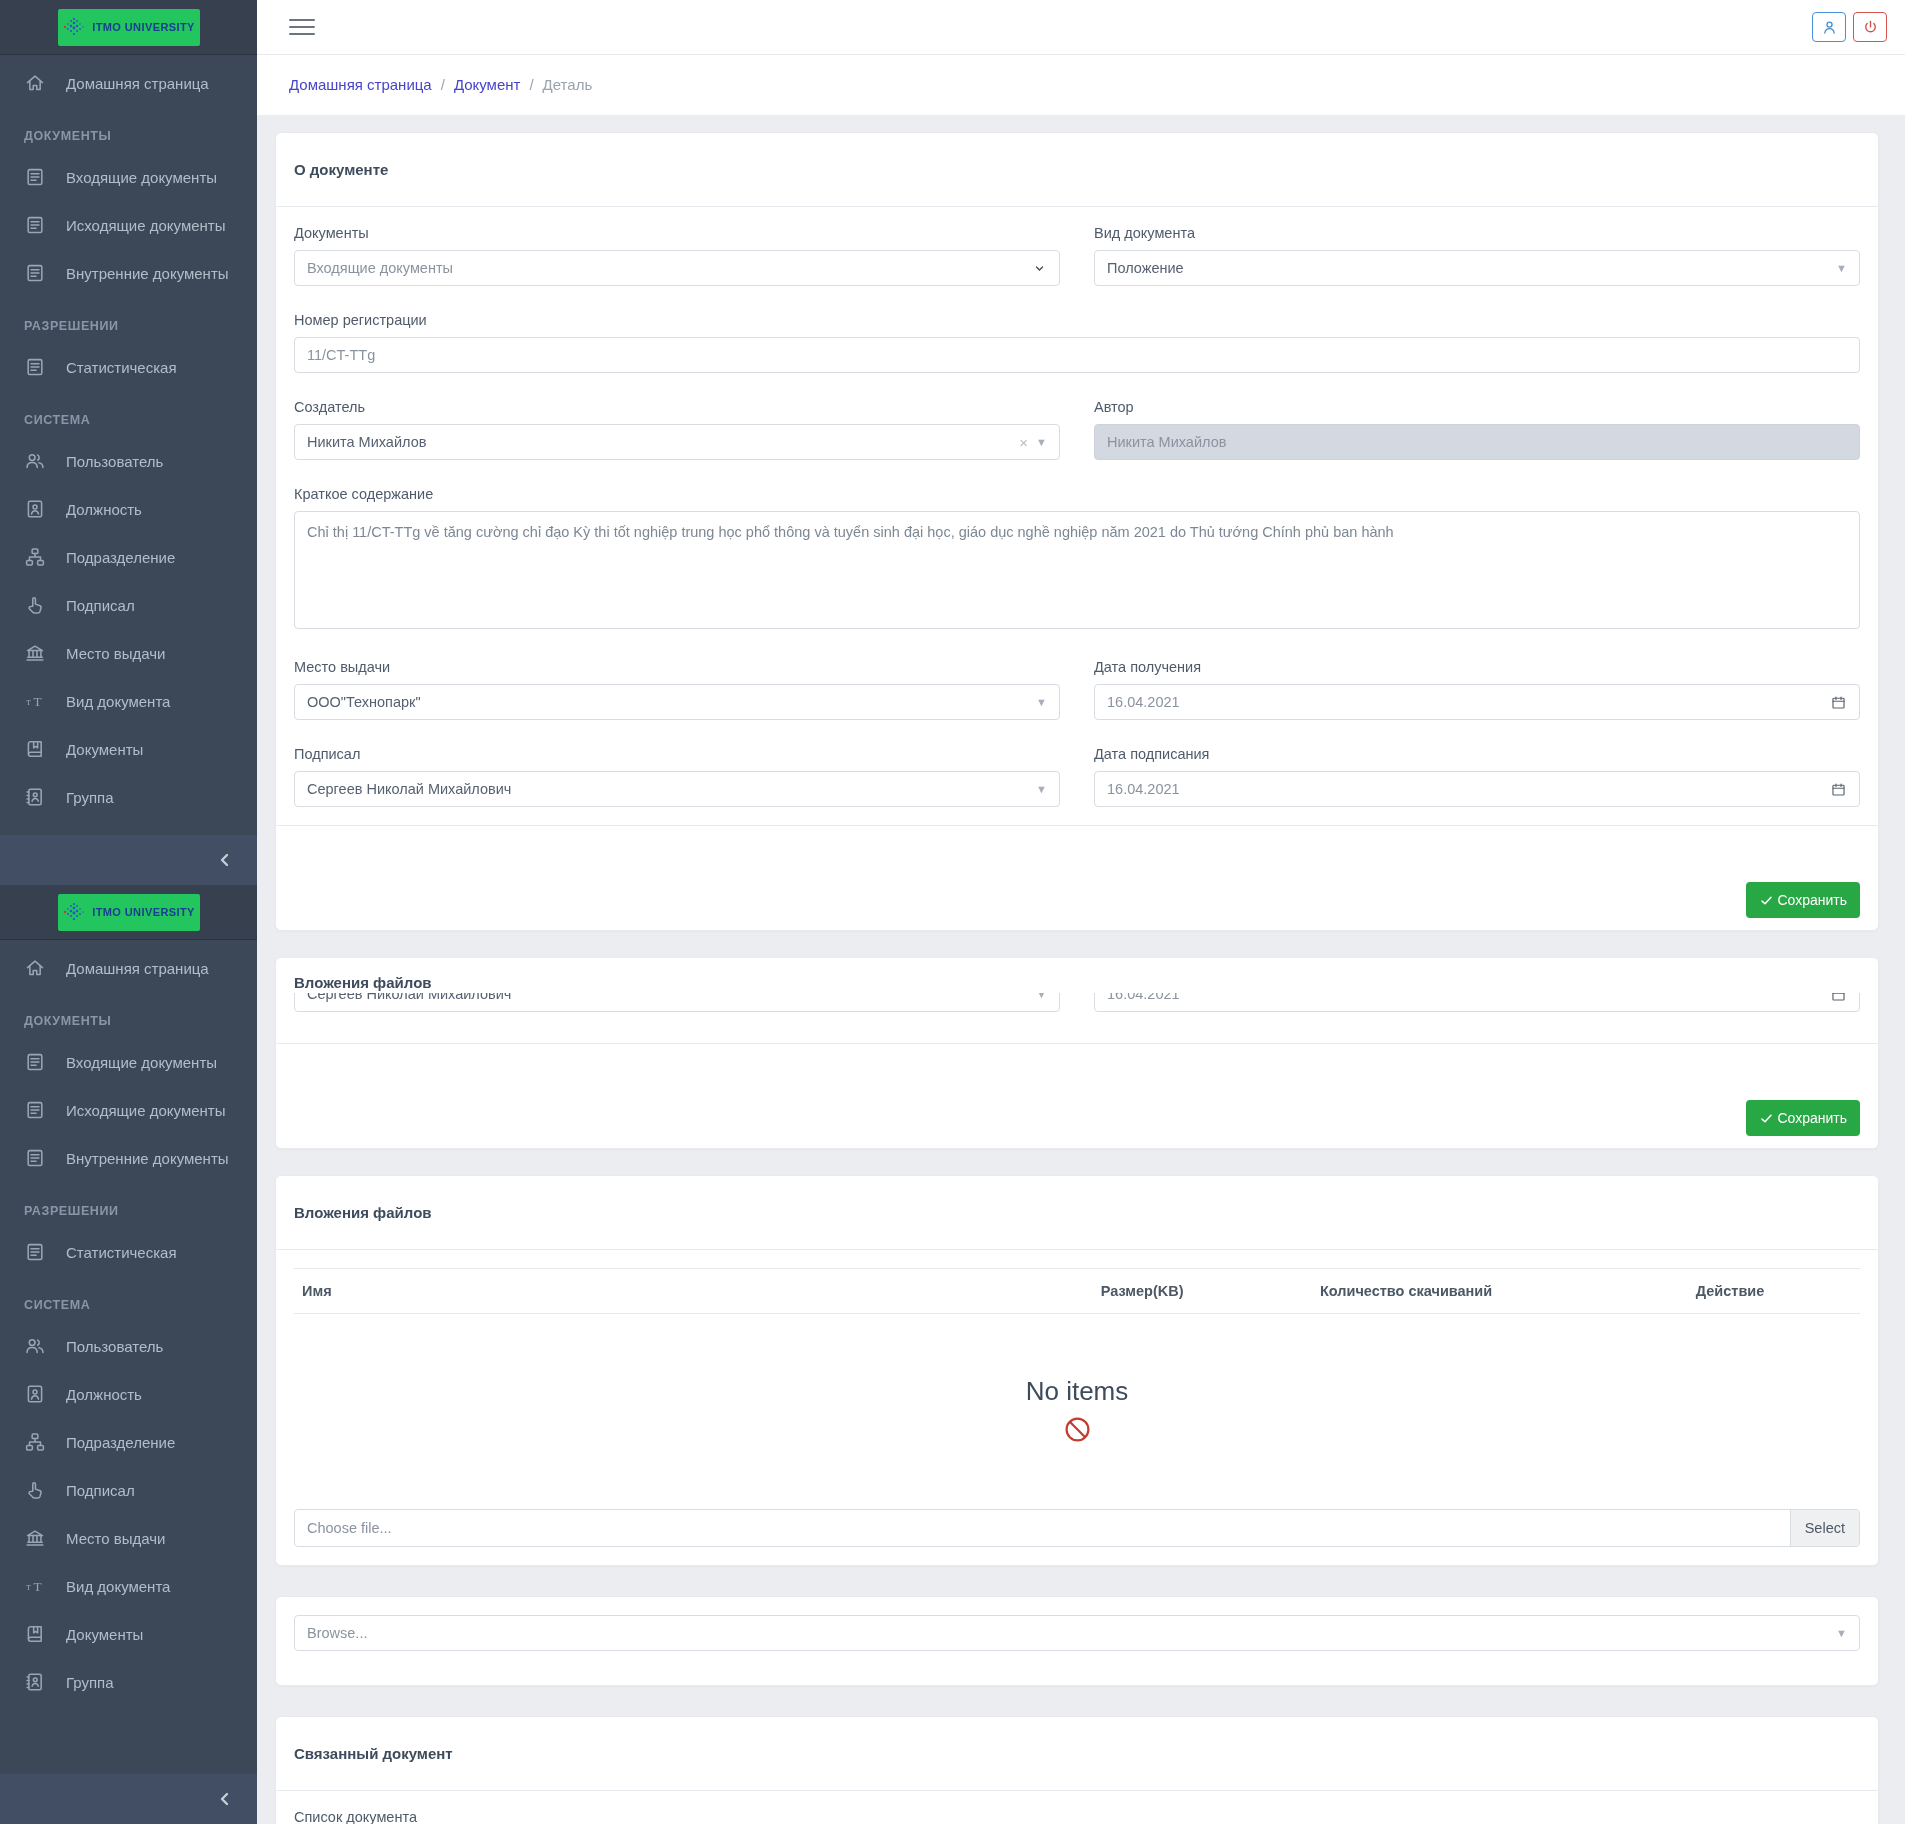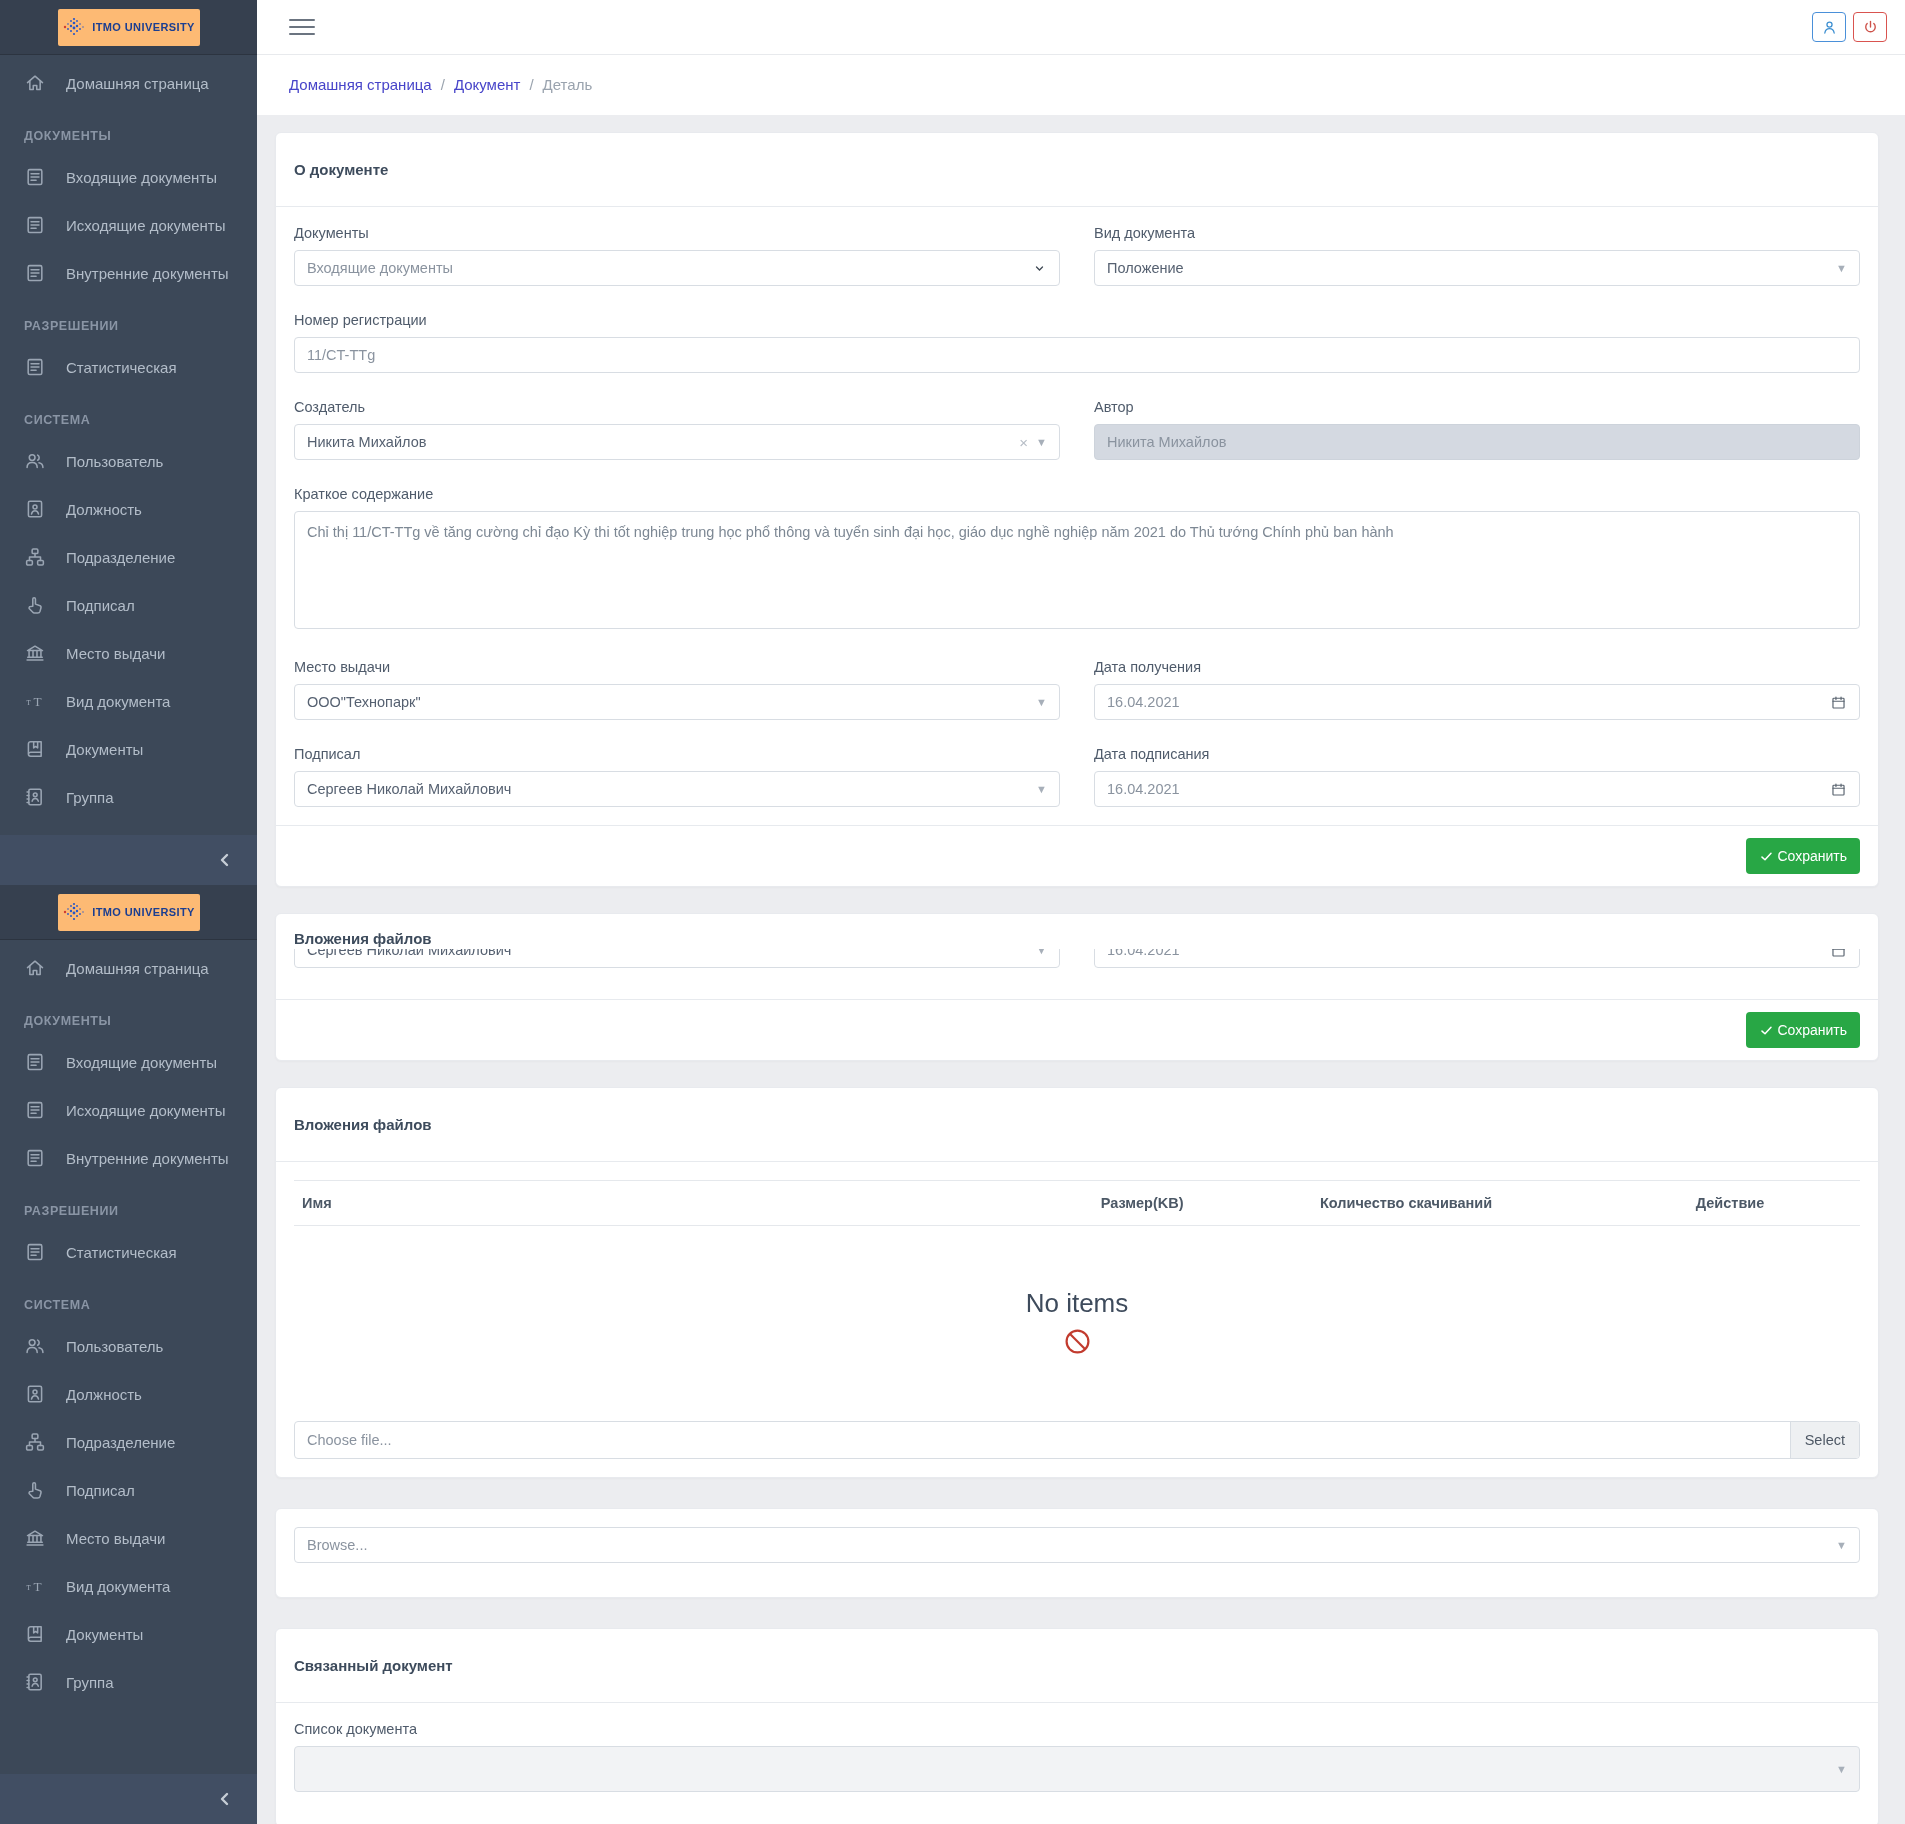--- a/index.html
+++ b/index.html
@@ -4,21 +4,21 @@
 <style>
   * { margin:0; padding:0; box-sizing:border-box; }
   html,body { width:1905px; height:1824px; overflow:hidden;
     font-family:"Liberation Sans", sans-serif; background:#ECEDF0; }
 
   
   .sidebar { position:fixed; left:0; top:0; width:257px; height:1824px;
     background:#3C4858; display:flex; flex-direction:column; overflow:hidden; }
   .side-logo { height:55px; background:#36404F; border-bottom:1px solid rgba(0,0,0,.18);
     display:flex; align-items:center; justify-content:center; flex:0 0 auto; }
-  .logo-box { background:#fdba74; border-radius:2px; width:142px; height:37px;
+  .logo-box { background:#22c55e; border-radius:2px; width:142px; height:37px;
     display:flex; align-items:center; justify-content:center; gap:6px; }
   .logo-text { color:#1B3E91; font-weight:bold; font-size:11px; letter-spacing:.4px; white-space:nowrap; }
   .nav { flex:0 0 auto; padding-top:4px; }
   .nav-sec { padding:22px 24px 10px; font-size:12.5px; font-weight:bold; letter-spacing:.6px;
     color:#8A95A5; text-transform:uppercase; }
   .nav-item { display:flex; align-items:center; height:48px; padding:0 24px; gap:20px;
     color:#B3BDC9; font-size:15px; cursor:pointer; text-decoration:none; }
   .nav-ico { width:22px; height:22px; color:#9AA5B3; flex:0 0 auto; display:flex; align-items:center; }
   .nav-ico svg { width:22px; height:22px; }
   .collapse-bar { height:50px; background:#414E63; margin-top:14px; flex:0 0 auto;
@@ -63,21 +63,21 @@
   .caret { color:#A7AFB9; font-size:11px; margin-left:8px; }
   .clear-x { color:#B6BDC6; font-size:15px; margin-left:8px; }
   .ctl.disabled { background:#D4D9E1; border-color:#CDD3DB; }
   .ctl svg.cal { width:17px; height:17px; color:#5A6470; margin-left:8px; }
   .ctl svg.selcaret { width:15px; height:15px; color:#3F4854; margin-left:8px; }
   textarea.ctl-area { width:100%; height:118px; border:1px solid #D8DDE3; border-radius:4px;
     resize:none; padding:12px; font-size:14.5px; color:#7D8894; font-family:"Liberation Sans",sans-serif; }
 
   .btn-save { background:#28A745; border:none; color:#fff; font-size:14px; border-radius:4px;
     padding:0 13px; height:36px; display:flex; align-items:center; gap:3px; cursor:pointer;
-    font-family:"Liberation Sans",sans-serif; }
+    font-family:"Liberation Sans",sans-serif;margin-top:44px; }
   .btn-save svg { width:15px; height:15px; }
 
   
   .clip-row { height:20px; overflow:hidden; margin:2px 18px 0; }
   .clip-inner { margin-top:-17px; }
   .clip-spacer { height:30px; }
 
   
   table.attach { width:100%; border-collapse:collapse; }
   table.attach th { border-top:1px solid #E5E8EC; border-bottom:1px solid #E5E8EC;

